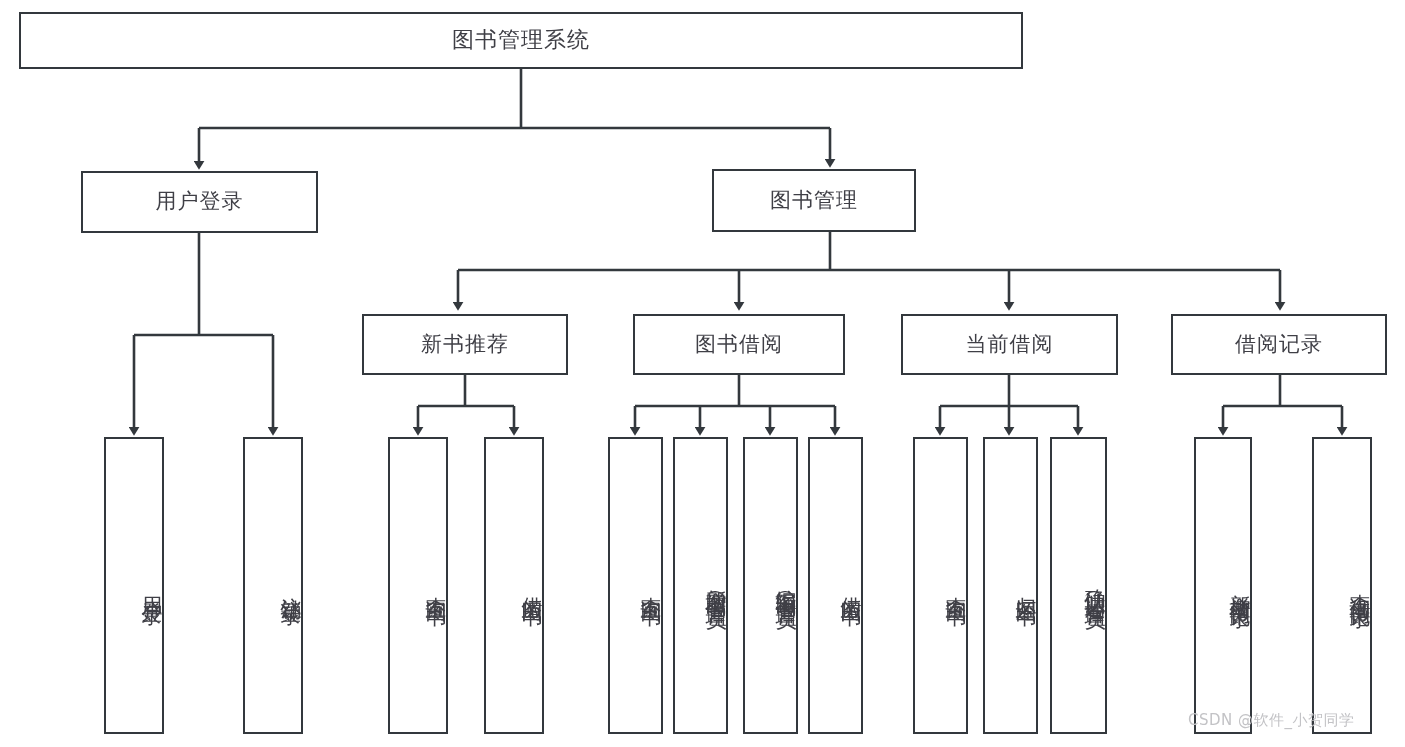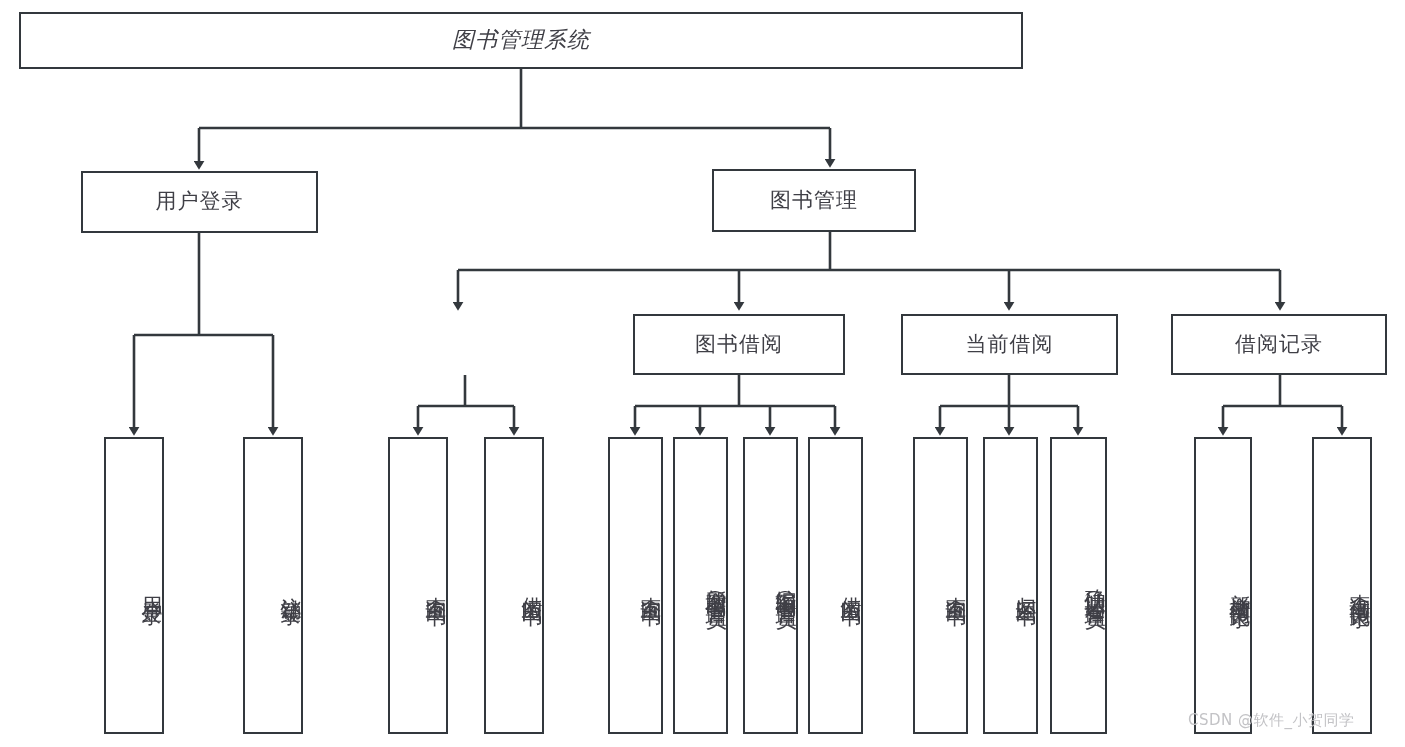--- a/index.html
+++ b/index.html
@@ -117,31 +117,34 @@
       <path d="M1009,406 L1009,428" marker-end="url(#arrow)"></path>
       <path d="M1078,406 L1078,428" marker-end="url(#arrow)"></path>
 
       <path d="M1280,375 L1280,406"></path>
       <path d="M1223,406 L1342,406"></path>
       <path d="M1223,406 L1223,428" marker-end="url(#arrow)"></path>
       <path d="M1342,406 L1342,428" marker-end="url(#arrow)"></path>
     </g>
   </svg>
 
-  <div class="node horizontal root" style="left:19px; top:12px; width:1004px; height:57px;font-style:italic;">
+  <div class="node horizontal root" style="left:19px; top:12px; width:1004px; height:57px;">
     <span>图书管理系统</span>
   </div>
 
   <div class="node horizontal" style="left:81px; top:171px; width:237px; height:62px;">
     <span>用户登录</span>
   </div>
   <div class="node horizontal" style="left:712px; top:169px; width:204px; height:63px;">
     <span>图书管理</span>
   </div>
 
+  <div class="node horizontal" style="left:362px; top:314px; width:206px; height:61px;">
+    <span>新书推荐</span>
+  </div>
   <div class="node horizontal" style="left:901px; top:314px; width:217px; height:61px;">
     <span>当前借阅</span>
   </div>
   <div class="node horizontal" style="left:633px; top:314px; width:212px; height:61px;">
     <span>图书借阅</span>
   </div>
   <div class="node horizontal" style="left:1171px; top:314px; width:216px; height:61px;">
     <span>借阅记录</span>
   </div>
 

